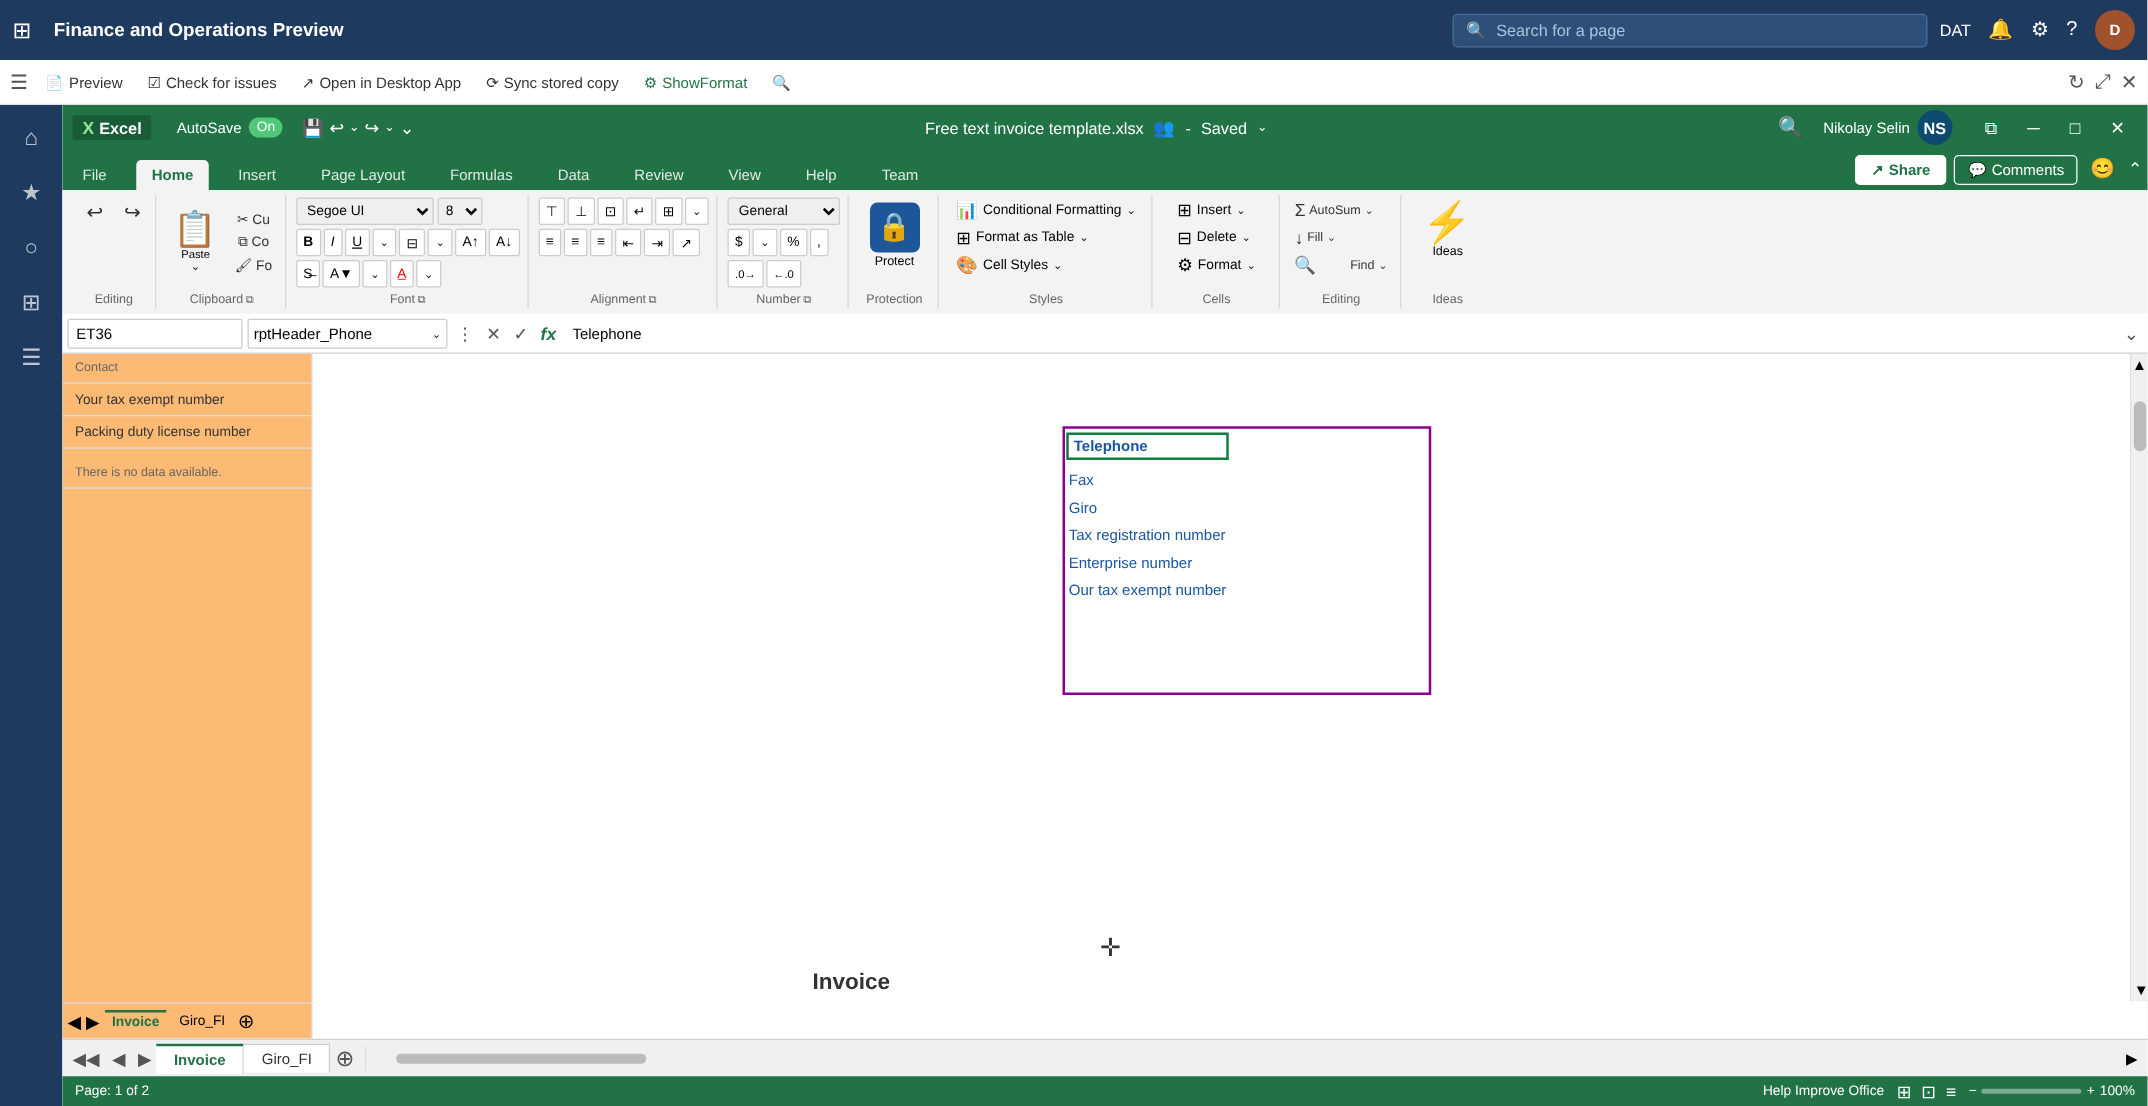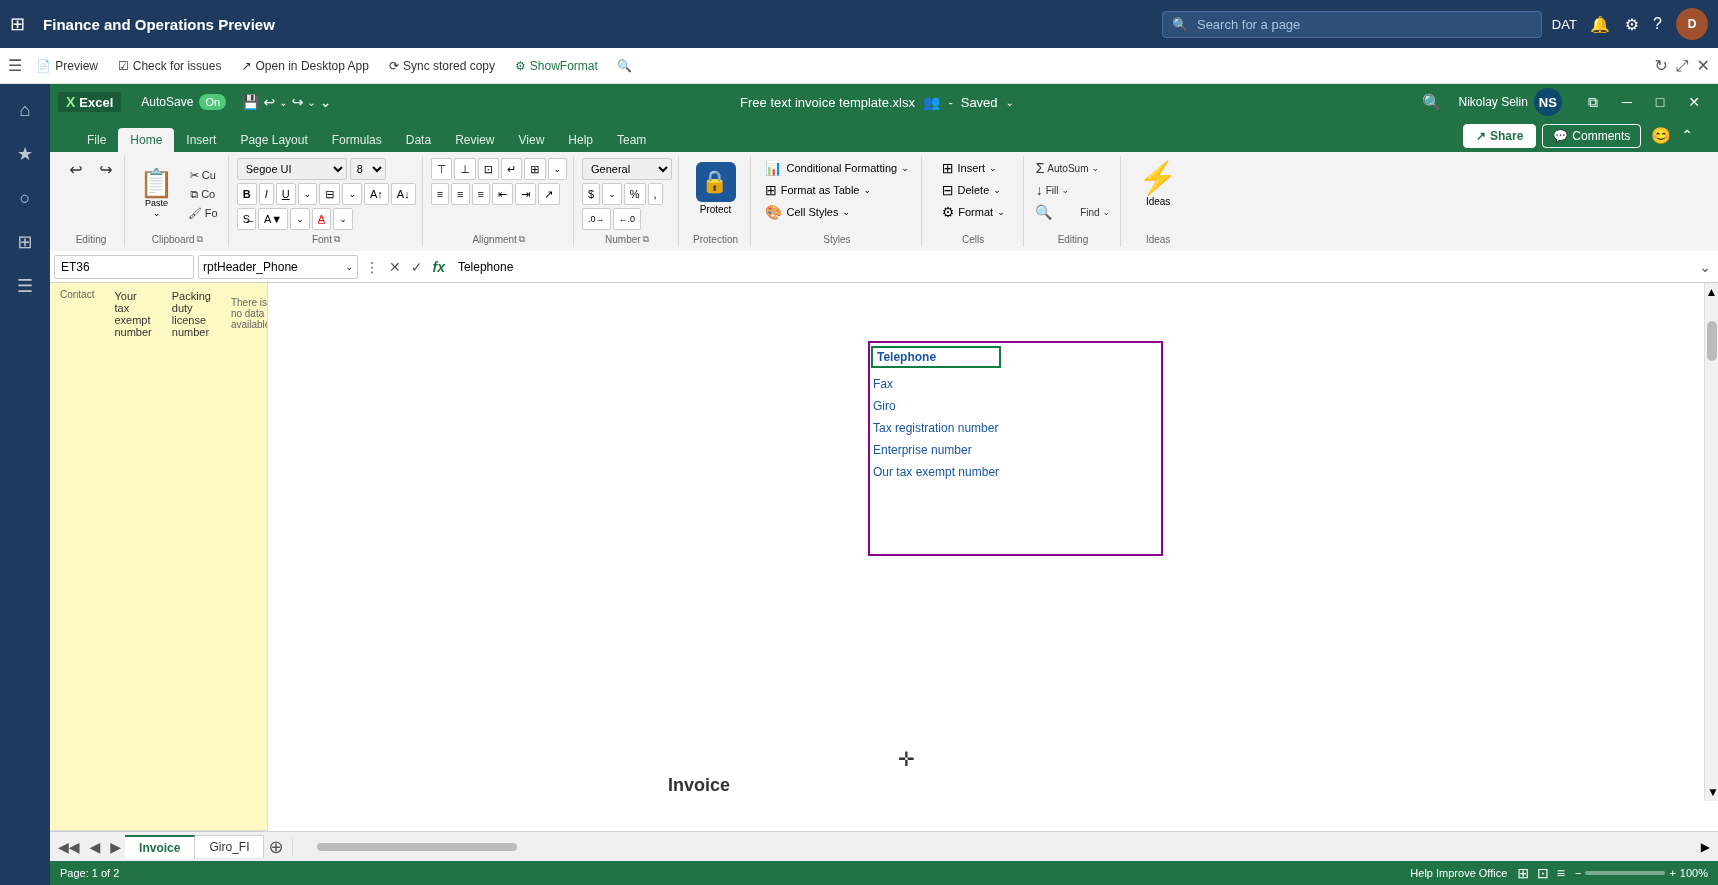--- a/index.html
+++ b/index.html
@@ -115,39 +115,39 @@
       width: 28px; height: 28px; border-radius: 50%;
       background: #0c4a6e;
       display: flex; align-items: center; justify-content: center;
       font-size: 13px; color: white; font-weight: bold;
     }
     .window-controls { display: flex; align-items: center; gap: 4px; }
     .win-btn { padding: 4px 10px; cursor: pointer; font-size: 14px; }
     .win-btn-close { color: white; }
     .ribbon-tabs {
       display: flex;
-      gap: 0;
-      padding: 0 25px;
+      gap: 12px;
+      padding: 0 4px;
       background: #217346;
       height: 32px;
       align-items: flex-end;
       justify-content: flex-end;
     }
     .ribbon-tab {
       padding: 5px 12px;
       font-size: 12px;
       cursor: pointer;
       color: rgba(255,255,255,0.85);
       border-radius: 4px 4px 0 0;
       background: transparent;
     }
     .ribbon-tab.active {
       background: #f3f3f3;
       color: #217346;
-      font-weight: 400;
+      font-weight: 700;
     }
     .ribbon-extra-tabs { margin-left: auto; display: flex; align-items: center; gap: 2px; }
     .ribbon-share-btn {
       background: white;
       color: #217346;
       border: 1px solid white;
       border-radius: 4px;
       padding: 4px 12px;
       font-size: 12px;
       font-weight: 600;
@@ -269,24 +269,25 @@
 
     
     .main-content {
       display: flex;
       flex: 1;
       overflow: hidden;
     }
 
     
     .left-panel {
-      width: 218px;
-      background: #fef9c3;
+      width: 200px;
+      background: #fdba74;
       border-right: 1px solid #ddd;
       display: flex;
+      flex-direction: column;
       font-size: 11px;
       overflow: hidden;
     }
     .left-panel-section {
       padding: 6px 10px;
       border-bottom: 1px solid #ddd;
     }
     .lp-label { color: #666; font-size: 10px; }
     .lp-value { color: #333; font-size: 11px; margin-top: 1px; }
 

